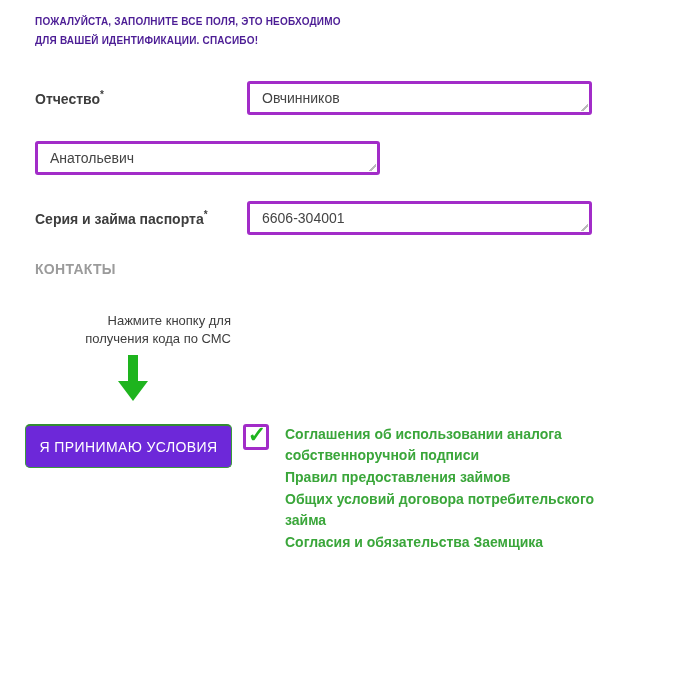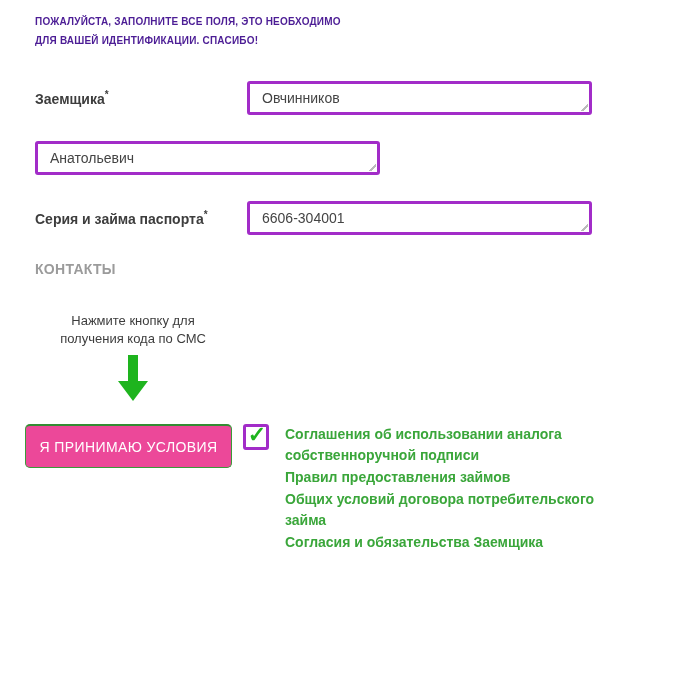--- a/index.html
+++ b/index.html
@@ -36,30 +36,30 @@
     position: absolute; right: 4px; bottom: 4px; width: 8px; height: 8px;
     background: linear-gradient(135deg, transparent 55%, #bbbbbb 55%, #bbbbbb 70%, transparent 70%);
     pointer-events: none;
   }
 
   .section-heading {
     font-size: 14px; font-weight: bold; color: #9b9b9b;
     letter-spacing: 0.3px; margin: 1px 0 37px 0;
   }
 
-  .sms-hint-block { width: 196px; text-align: center; margin-top: -2px; }
+  .sms-hint-block { width: 196px; text-align: right; margin-top: -2px; }
   .sms-hint {
     font-size: 13px; color: #3d3d3d; line-height: 18px; white-space: pre-line;
   }
   .arrow-down { display: block; margin: 7px auto 0 auto; }
 
   .accept-row { display: flex; align-items: flex-start; margin-left: -10px; margin-top: 21px; }
   .accept-button {
     width: 207px; height: 44px;
-    background: #ec4899; border: 1px solid #3a9a3a; border-top: 2px solid #338c33;
+    background: #6d28d9; border: 1px solid #3a9a3a; border-top: 2px solid #338c33;
     border-radius: 5px; color: #ffffff; font-size: 14px; font-weight: normal;
     font-family: "Liberation Sans", sans-serif; letter-spacing: 0.4px;
     cursor: pointer;
   }
   .terms-checkbox {
     width: 26px; height: 26px; margin: 0 16px 0 11px; flex-shrink: 0;
     border: 3px solid #a22cc8; border-radius: 3px; background: #ffffff;
     display: flex; align-items: center; justify-content: center;
     cursor: pointer;
   }
@@ -76,21 +76,21 @@
 </head>
 <body>
 
 <div class="page">
 
   <div class="form-header">ПОЖАЛУЙСТА, ЗАПОЛНИТЕ ВСЕ ПОЛЯ, ЭТО НЕОБХОДИМО
 ДЛЯ ВАШЕЙ ИДЕНТИФИКАЦИИ. СПАСИБО!</div>
 
   <div class="field-row">
     <div class="field-label">
-      <span>Заемщика</span><sup>*</sup>
+      <span>Отчество</span><sup>*</sup>
     </div>
     <div class="input-wrap">
       <input class="text-input" type="text" value="Овчинников" style="">
       <span class="resize-grip"></span>
     </div>
   </div>
 
 
   <div class="field-row">
     <div class="input-wrap">

